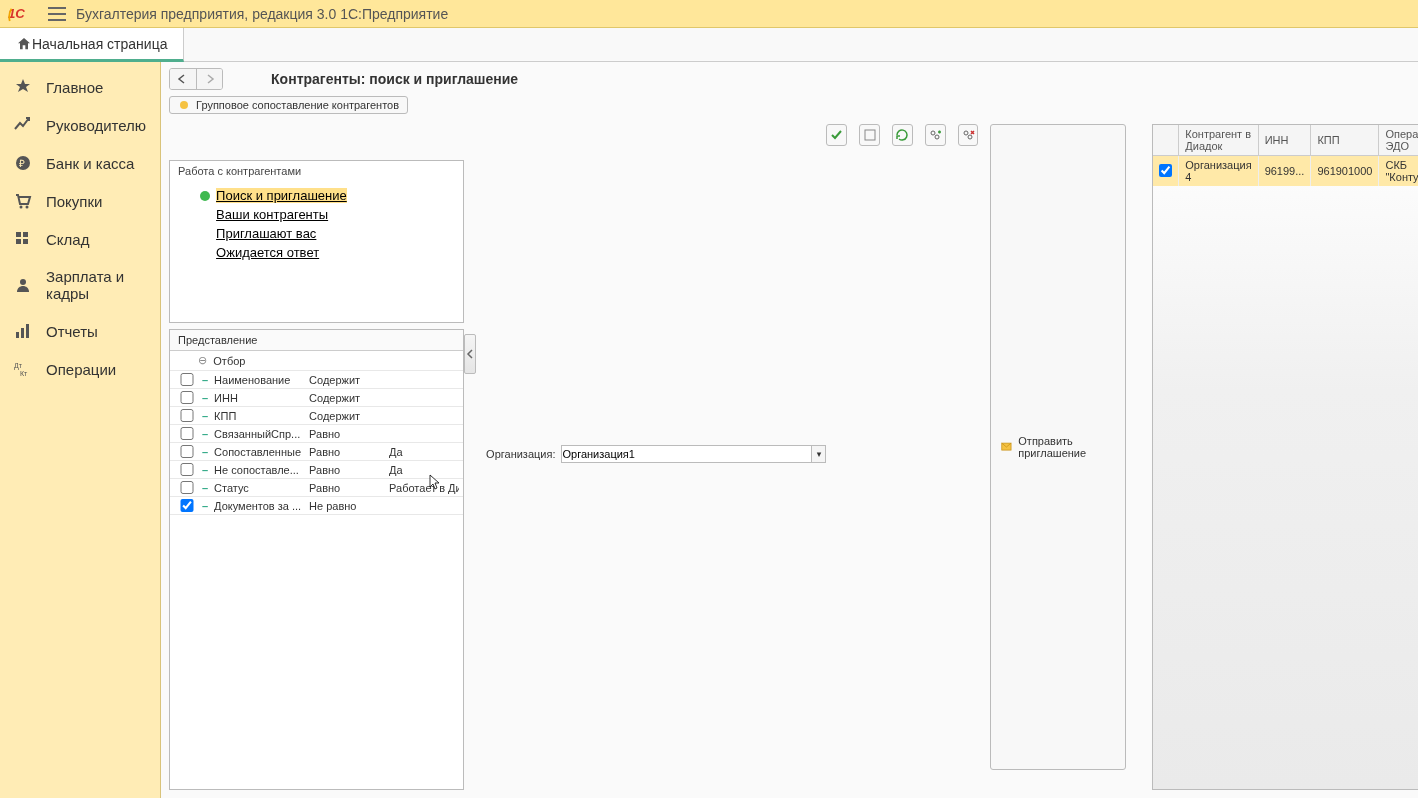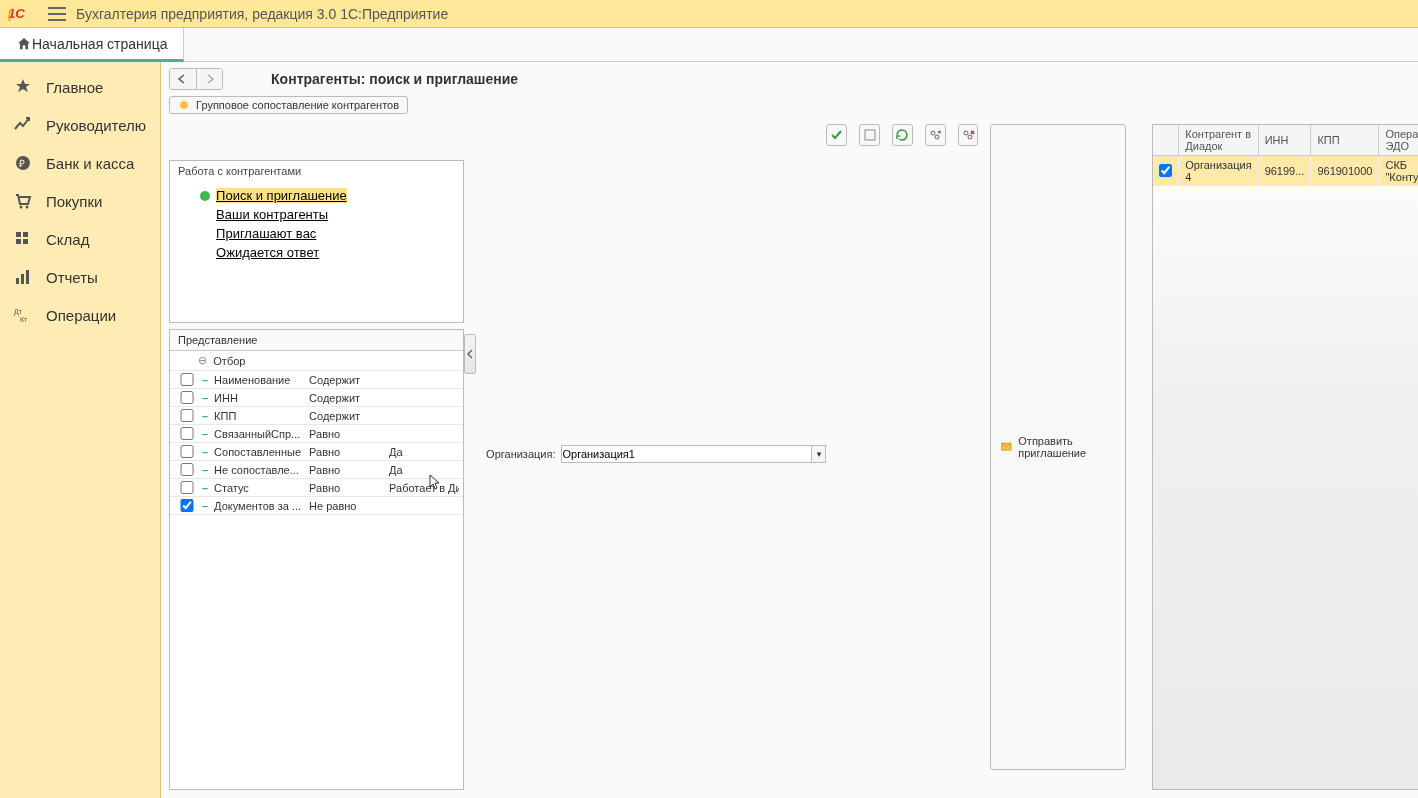--- a/index.html
+++ b/index.html
@@ -152,20 +152,27 @@
         <span>Покупки</span>
       </div>
       <div class="side-item">
         <svg class="side-icn" viewBox="0 0 18 18">
           <rect x="2" y="2" width="5" height="5" fill="#555"></rect>
           <rect x="9" y="2" width="5" height="5" fill="#555"></rect>
           <rect x="2" y="9" width="5" height="5" fill="#555"></rect>
           <rect x="9" y="9" width="5" height="5" fill="#555"></rect>
         </svg>
         <span>Склад</span>
+      </div>
+      <div class="side-item">
+        <svg class="side-icn" viewBox="0 0 18 18">
+          <circle cx="9" cy="6" r="3" fill="#555"></circle>
+          <path d="M3 16c0-4 3-6 6-6s6 2 6 6" fill="#555"></path>
+        </svg>
+        <span>Зарплата и кадры</span>
       </div>
       <div class="side-item">
         <svg class="side-icn" viewBox="0 0 18 18">
           <rect x="2" y="10" width="3" height="6" fill="#555"></rect>
           <rect x="7" y="6" width="3" height="10" fill="#555"></rect>
           <rect x="12" y="2" width="3" height="14" fill="#555"></rect>
         </svg>
         <span>Отчеты</span>
       </div>
       <div class="side-item">

